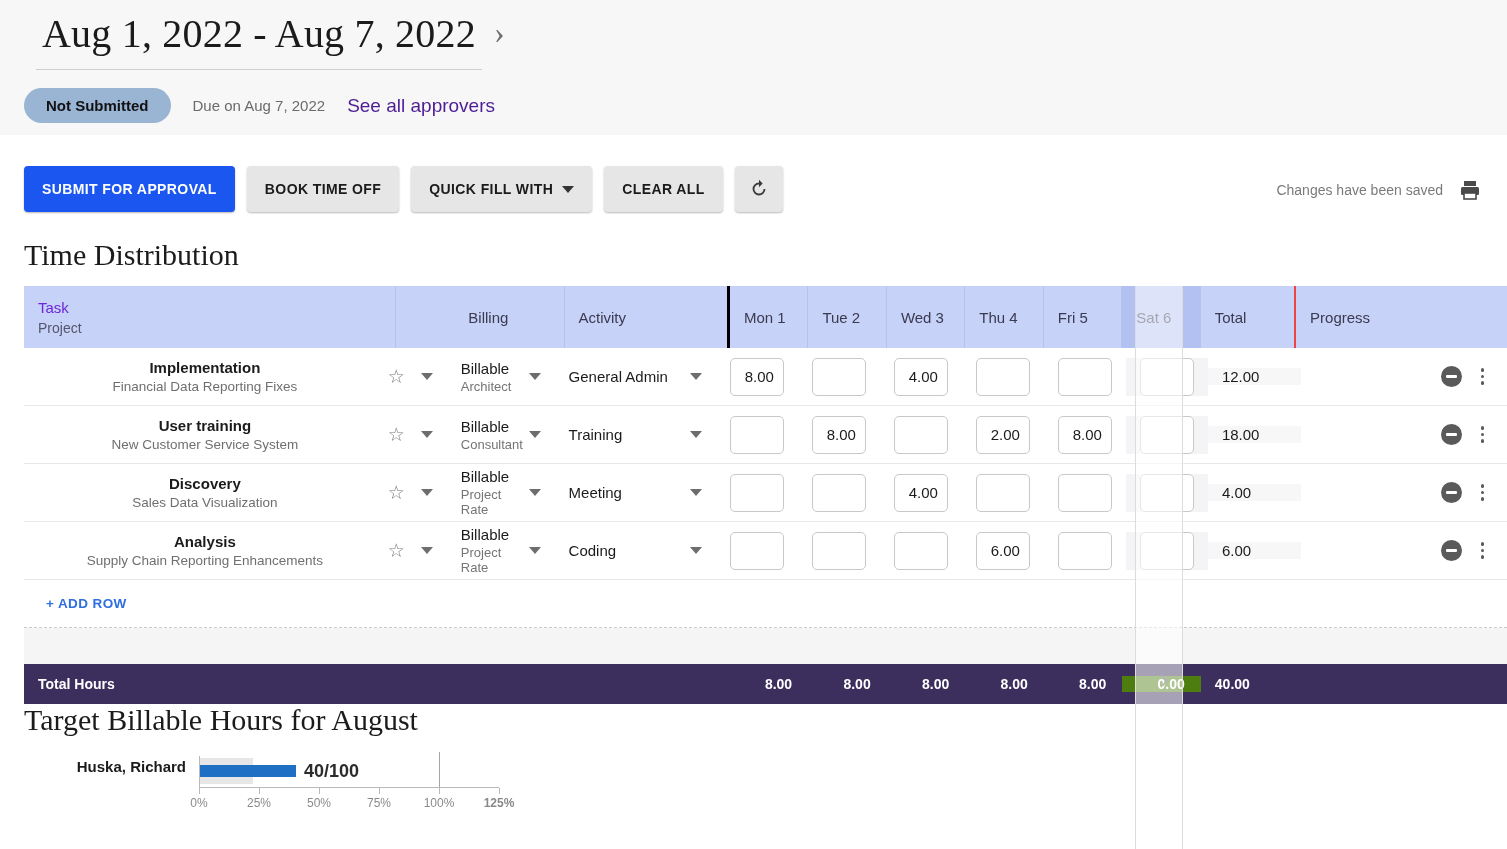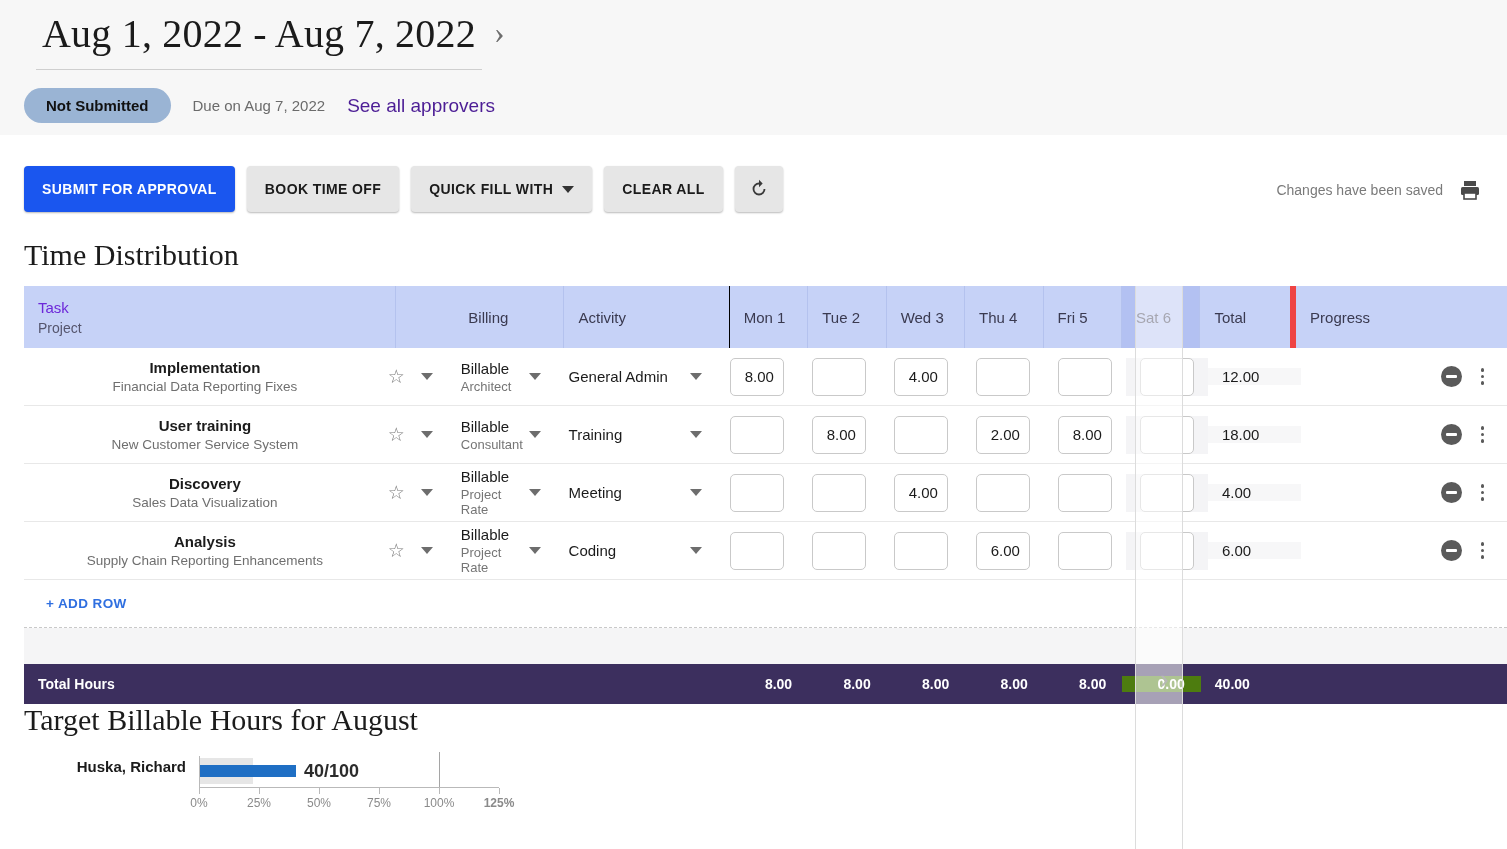--- a/index.html
+++ b/index.html
@@ -88,23 +88,23 @@
   .c-task     { width: 396px; }
   .c-starwrap { width: 61px; }
   .c-billing  { width: 116px; }
   .c-activity { width: 175px; }
   .c-day      { width: 82px; }
   .c-total    { width: 100px; }
   .c-progress { width: 224px; }
 
   .hdr .c-task { border-right: 1px solid #b4c2ee; }
   .hdr .c-billing { border-right: 1px solid #b4c2ee; }
-  .hdr .c-activity { border-right: 1px solid #000000; }
+  .hdr .c-activity { border-right: 3px solid #000000; }
   .hdr .c-day { border-right: 1px solid #b4c2ee; justify-content: center; }
-  .hdr .c-total { border-right: 6px solid #ef4444; }
+  .hdr .c-total { border-right: 2px solid #ef4444; }
   .hdr .c-day.weekend { background: #b3c1f2; }
 
   .hdr-task-main { font-size: 15px; font-weight: normal; color: #6d28d9; }
   .hdr-task-sub  { font-size: 14px; color: #55556d; margin-top: 4px; }
 
   .drow {
     height: 58px; background: #fff; border-bottom: 1px solid #e8e8e8;
     align-items: center;
   }
   .drow .cell { display: flex; align-items: center; }

